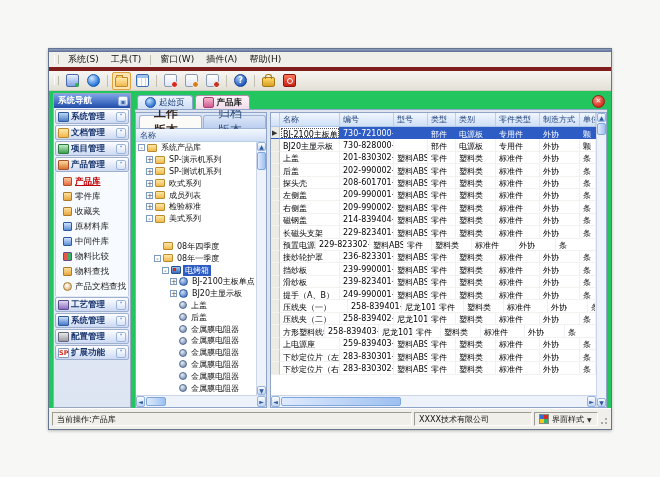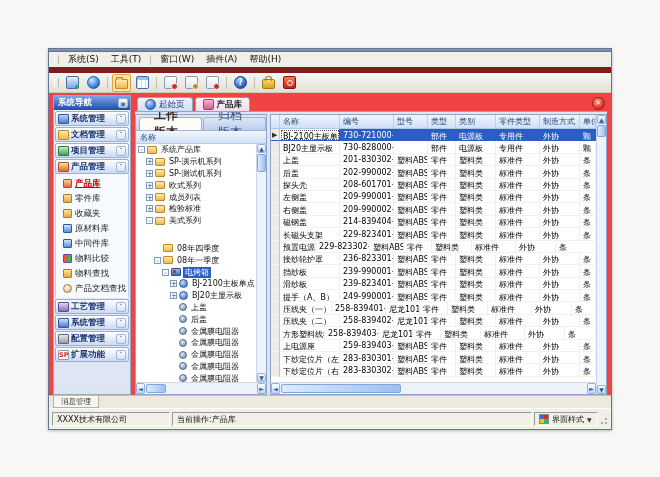--- a/index.html
+++ b/index.html
@@ -1,21 +1,21 @@
 <!DOCTYPE html>
 <html><head>
 <meta charset="utf-8">
 <style>
   html,body{margin:0;padding:0;}
   body{width:660px;height:477px;background:#f7f7f5;font-family:"DejaVu Sans","Liberation Sans",sans-serif;-webkit-font-smoothing:antialiased;}
   .stage{position:relative;width:660px;height:477px;overflow:hidden;}
   .window{position:absolute;left:48px;top:48px;width:564px;height:382px;background:#f0efe9;border:1px solid #65748f;box-sizing:border-box;display:flex;flex-direction:column;box-shadow:0 1px 3px rgba(0,0,0,.25);}
   .topstrip{height:3px;background:linear-gradient(#8fa0bf,#5d6e95);flex:none;}
   
-  .menubar{height:15px;flex:none;display:flex;align-items:center;background:linear-gradient(#fbfbf9,#ececе4);border-bottom:6px solid #7f1d1d;padding-left:2px;font-size:9px;color:#111;}
+  .menubar{height:15px;flex:none;display:flex;align-items:center;background:linear-gradient(#fbfbf9,#ececе4);border-bottom:4px solid #7f1d1d;padding-left:2px;font-size:9px;color:#111;}
   .grip{width:3px;height:9px;margin:0 3px;border-left:1px solid #fff;border-right:1px solid #b9b6aa;flex:none;}
   .menu-item{padding:1px 6px;cursor:default;white-space:nowrap;}
   .menu-sep{width:1px;height:10px;background:#c2bfb2;margin:0 3px;}
   
   .toolbar{height:19px;flex:none;display:flex;align-items:center;background:linear-gradient(#f7f6f2,#e3e1d6);border-bottom:1px solid #cfccbe;padding-left:2px;}
   .tbtn{width:17px;height:16px;margin:0 1px;border:1px solid transparent;border-radius:2px;display:flex;align-items:center;justify-content:center;flex:none;}
   .tbtn.active{border-color:#e0a23c;background:#fbe3b3;}
   .tb-sep{width:1px;height:12px;background:#c2bfb2;margin:0 3px;flex:none;}
   .tbi{width:11px;height:11px;position:relative;border-radius:2px;flex:none;}
   .i-monitor{background:linear-gradient(#e8f1ff,#7fa3e0);border:1px solid #4a6aa5;}
@@ -27,21 +27,21 @@
   .i-doc{background:linear-gradient(#ffffff,#dfe6f2);border:1px solid #8a9ab5;}
   .i-doc::after{content:"";position:absolute;right:-2px;bottom:-2px;width:5px;height:5px;border-radius:50%;background:#d42b1e;border:1px solid #fff;}
   .i-doc.in::after{background:#d4801e;}
   .i-doc.out::after{background:#c2341f;}
   .i-help{border-radius:50%;background:radial-gradient(circle at 35% 30%,#9ec5f5,#1f55b8 75%);border:1px solid #12409c;color:#fff;font-size:8px;font-weight:bold;text-align:center;line-height:11px;}
   .i-lock{background:linear-gradient(#ffd96b,#d8a021);border:1px solid #a87a14;margin-top:2px;height:8px;}
   .i-lock::before{content:"";position:absolute;top:-4px;left:2px;width:5px;height:4px;border:1px solid #a87a14;border-bottom:none;border-radius:3px 3px 0 0;}
   .i-exit{background:linear-gradient(#ff7a5e,#c91f13);border:1px solid #8e140b;}
   .i-exit::after{content:"";position:absolute;left:2.5px;top:2.5px;width:4px;height:4px;border:1.5px solid #fff;border-radius:50%;}
   
-  .main{flex:1;display:flex;padding:2px 4px 0 4px;gap:4px;background:#ef4444;min-height:0;}
+  .main{flex:1;display:flex;padding:2px 4px 0 4px;gap:4px;background:#22c55e;min-height:0;}
   
   .nav{width:78px;flex:none;display:flex;flex-direction:column;background:linear-gradient(#eef2fa,#dde4f2);border:1px solid #98a6c0;box-sizing:border-box;}
   .nav-header{height:14px;flex:none;background:linear-gradient(#7ea3e8,#1f4ca8);color:#fff;font-size:8.5px;font-weight:bold;display:flex;align-items:center;padding:0 2px 0 4px;}
   .nav-header .sp{flex:1;}
   .nav-hbtn{width:10px;height:10px;background:linear-gradient(#fff,#cfe0f8);border:1px solid #9ab4dd;border-radius:2px;color:#3c64a8;font-size:6px;line-height:9px;text-align:center;box-sizing:border-box;}
   .nav-sec{height:15px;flex:none;margin:1px 1px 0 1px;display:flex;align-items:center;gap:2px;padding:0 2px;background:linear-gradient(#fefefe,#cdd9f3);border:1px solid #9fb0ce;border-radius:2px;font-size:8.5px;font-weight:bold;color:#17356f;box-sizing:border-box;}
   .nav-sec .lbl{flex:1;white-space:nowrap;overflow:hidden;}
   .chev{width:10px;height:10px;flex:none;background:linear-gradient(#fff,#d7e3f8);border:1px solid #9ab4dd;border-radius:2px;color:#3c64a8;font-size:6.5px;line-height:9px;text-align:center;box-sizing:border-box;}
   .nav-items{flex:none;background:#f7fafe;border-left:1px solid #c4cfe4;border-right:1px solid #c4cfe4;margin:0 1px;padding:2px 0;}
   .nav-item{height:15px;display:flex;align-items:center;gap:3px;padding-left:7px;font-size:8.5px;color:#222;white-space:nowrap;}
@@ -588,21 +588,21 @@
                       <span class="gc" style="width: 54px;">249-990001-01E</span>
                       <span class="gc" style="width: 34px;">塑料ABS</span>
                       <span class="gc" style="width: 28px;">零件</span>
                       <span class="gc" style="width: 40px;">塑料类</span>
                       <span class="gc" style="width: 44px;">标准件</span>
                       <span class="gc" style="width: 40px;">外协</span>
                       <span class="gc" style="width: 18px; flex: 1 1 0%;">条</span>
                     </div>
                     <div class="grow">
                       <span class="gc ind" style="width: 9px;"></span>
-                      <span class="gc" style="width: 52px;">压线夹（一）</span>
+                      <span class="gc" style="width: 68px;">压线夹（一）</span>
                       <span class="gc" style="width: 54px;">258-839401-00E</span>
                       <span class="gc" style="width: 34px;">尼龙1010</span>
                       <span class="gc" style="width: 28px;">零件</span>
                       <span class="gc" style="width: 40px;">塑料类</span>
                       <span class="gc" style="width: 44px;">标准件</span>
                       <span class="gc" style="width: 40px;">外协</span>
                       <span class="gc" style="width: 18px; flex: 1 1 0%;">条</span>
                     </div>
                     <div class="grow">
                       <span class="gc ind" style="width: 9px;"></span>
@@ -673,27 +673,24 @@
                 <span class="strack"></span>
                 <span class="sbtn">▼</span>
               </div>
             </div>
           </div>
 
         </div>
       </div>
     </div>
 
-    <div class="msgrow">
-      <span class="msgtab">消息管理</span>
-    </div>
 
     <div class="statusbar">
+      <span class="scell sc-op">当前操作:产品库</span>
       <span class="scell sc-company">XXXX技术有限公司</span>
-      <span class="scell sc-op">当前操作:产品库</span>
       <span class="scell sc-style">
         <span class="swatch"></span>
         <span>界面样式</span>
         <span class="sarrow">▼</span>
       </span>
       <span class="sgrip"></span>
     </div>
   </div>
 </div>
 

